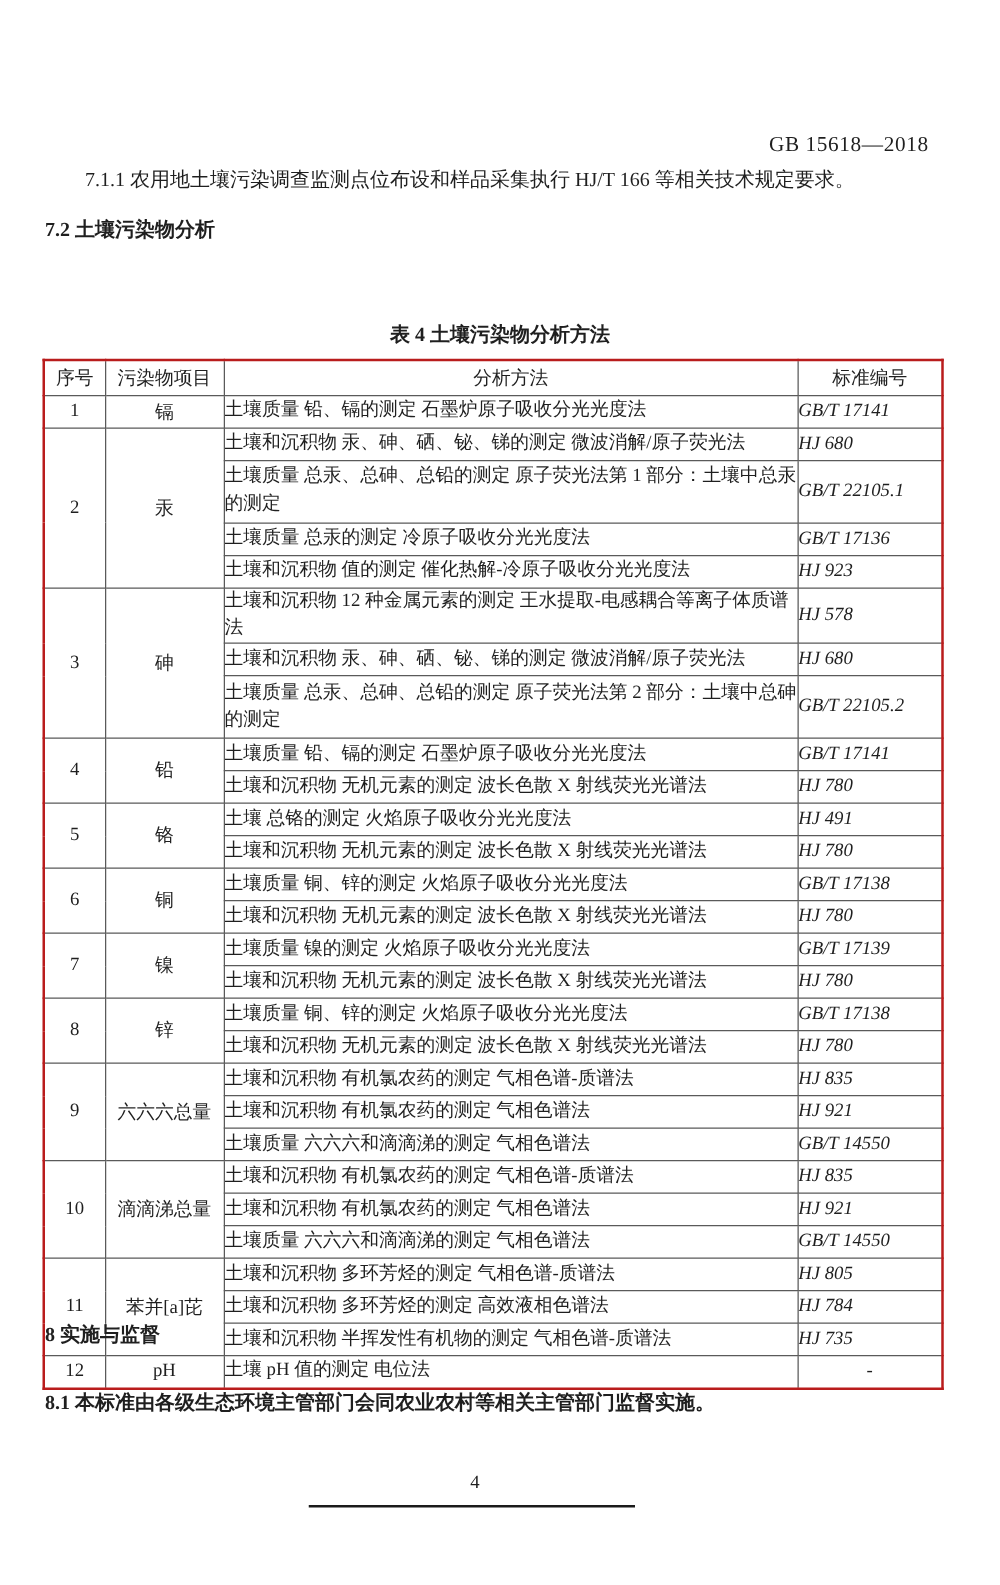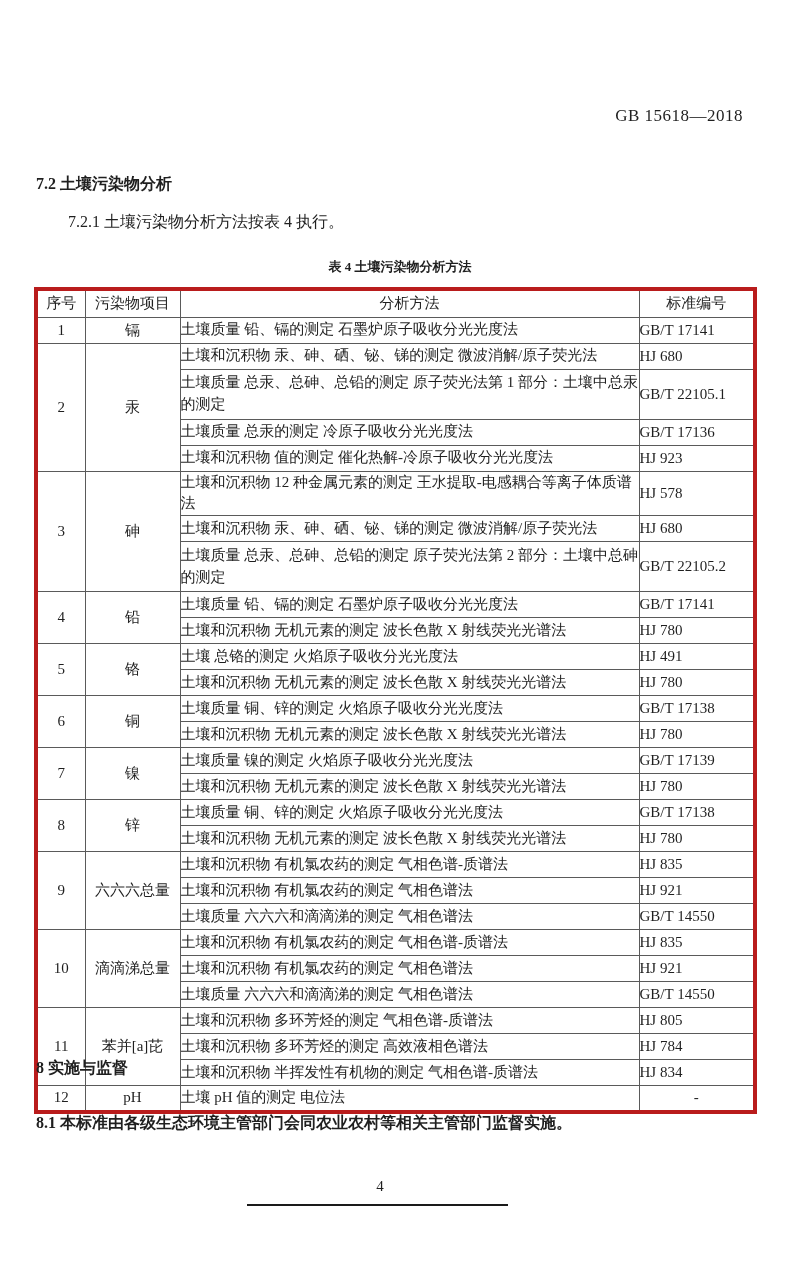--- a/index.html
+++ b/index.html
@@ -24,52 +24,53 @@
   #para-711{top:133px;text-indent:34px;}
   .section-heading{
     position:absolute;left:36px;
     font-size:16px;font-weight:bold;
   }
   #heading-72{top:174px;}
   #para-721{top:210px;text-indent:34px;}
 
   #table-title{
     position:absolute;top:258px;left:0;width:800px;
-    text-align:center;font-size:13px;font-weight:bold;
+    text-align:center;font-size:16px;font-weight:bold;
   }
 
   #analysis-table{
     position:absolute;top:287px;left:34px;
     width:719px;
     border-collapse:collapse;
     table-layout:fixed;
     font-size:15px;
   }
   #analysis-table td,#analysis-table th{
     border:1px solid #5a5a5a;
     padding:0;
     font-weight:normal;
     overflow:hidden;
   }
-  #analysis-table{border:4px solid #b91c1c;}
+  #analysis-table{border:2px solid #b91c1c;}
   #analysis-table tr{height:26px;}
   #analysis-table tr.tall{height:50px;}
   #analysis-table tr.head{height:28px;}
   .col-no{width:49px;}
   .col-pollutant{width:95px;}
   .col-method{width:459px;}
   .col-standard{width:116px;}
   td.c-no,td.c-pollutant,th{text-align:center;vertical-align:middle;}
   td.c-method{
     text-align:left;vertical-align:middle;
     padding:2px 8px 2px 10px;line-height:1.45;
   }
   td.c-standard{
     text-align:left;vertical-align:middle;
     padding-left:14px;
+    font-style:italic;
   }
   td.c-standard.center{text-align:center;padding-left:0;}
 
   #heading-8{top:1058px;}
   #para-81{top:1111px;left:36px;font-weight:bold;}
 
   #footer-page-number{
     position:absolute;top:1178px;left:368px;width:24px;
     text-align:center;font-size:15px;
   }
@@ -78,24 +79,24 @@
     border-top:2px solid #1a1a1a;
   }
 </style>
 </head>
 <body>
 
 <div class="page">
 
   <div id="doc-number">GB 15618—2018</div>
 
+  <div id="para-711" class="para">7.1.1 农用地土壤污染调查监测点位布设和样品采集执行 HJ/T 166 等相关技术规定要求。</div>
 
   <div id="heading-72" class="section-heading">7.2 土壤污染物分析</div>
 
-  <div id="para-721" class="para">7.2.1 土壤污染物分析方法按表 4 执行。</div>
 
   <div id="table-title">表 4 土壤污染物分析方法</div>
 
   <table id="analysis-table">
     <colgroup>
       <col class="col-no">
         <col class="col-pollutant">
         <col class="col-method">
         <col class="col-standard">
     </colgroup>
@@ -229,21 +230,21 @@
           <td class="c-pollutant" rowspan="3">苯并[a]芘</td>
           <td class="c-method">土壤和沉积物 多环芳烃的测定 气相色谱-质谱法</td>
           <td class="c-standard">HJ 805</td>
         </tr>
         <tr>
           <td class="c-method">土壤和沉积物 多环芳烃的测定 高效液相色谱法</td>
           <td class="c-standard">HJ 784</td>
         </tr>
         <tr>
           <td class="c-method">土壤和沉积物 半挥发性有机物的测定 气相色谱-质谱法</td>
-          <td class="c-standard">HJ 834</td>
+          <td class="c-standard">HJ 735</td>
         </tr>
         <tr>
           <td class="c-no" rowspan="1">12</td>
           <td class="c-pollutant" rowspan="1">pH</td>
           <td class="c-method">土壤 pH 值的测定 电位法</td>
           <td class="c-standard center">-</td>
         </tr>
       </tbody>
   </table>
 

